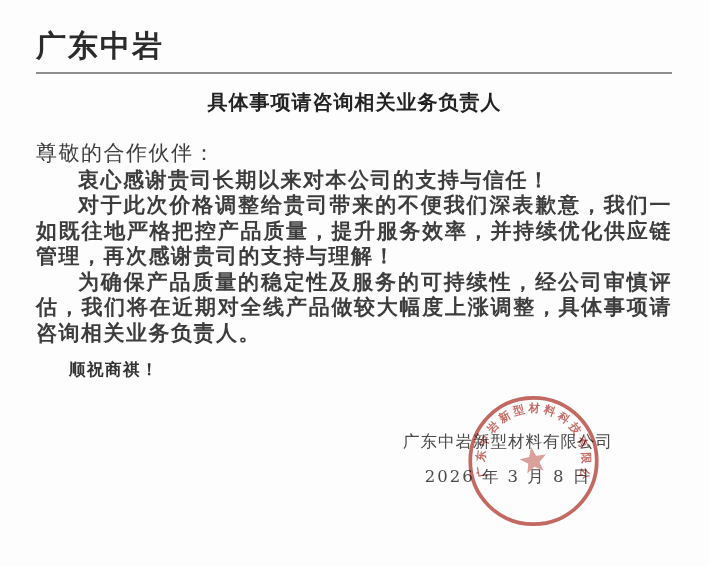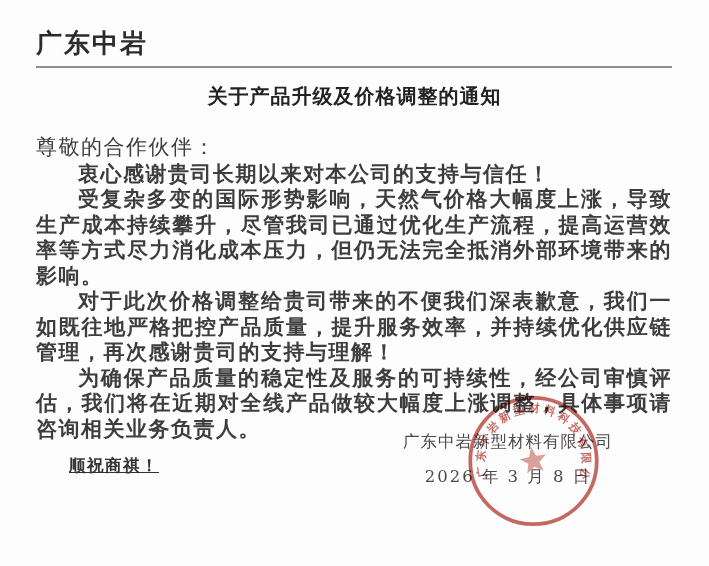--- a/index.html
+++ b/index.html
@@ -10,21 +10,21 @@
     font-family: "DejaVu Serif", "Liberation Serif", serif;
     color: #3a3a3a;
     overflow: hidden;
   }
   .page { position: relative; width: 709px; height: 566px; }
 
   .letterhead { padding: 26px 37px 0 36px; }
   .brand {
     font-family: "Liberation Sans", "DejaVu Sans", sans-serif;
     font-weight: 700;
-    font-size: 26px;
+    font-size: 30px;
     letter-spacing: 2px;
     color: #2b2b2b;
   }
   .head-rule {
     margin-top: 5px;
     border: none;
     border-top: 2px solid #8f8f8f;
   }
 
   .notice-title {
@@ -47,21 +47,20 @@
   }
   .letter-body p.indent { text-indent: 2em; font-weight: bold; }
 
   .closing {
     margin: 14px 37px 0 36px;
     text-indent: 2em;
     font-size: 16.5px;
     font-weight: 700;
     letter-spacing: 1.5px;
     color: #333333;
-    text-decoration: underline;
   }
 
   .signature {
     position: absolute;
     top: 431px;
     right: 96px;
     text-align: center;
     z-index: 1;
   }
   .signature .company {
@@ -92,26 +91,25 @@
 </head>
 <body>
 
 <div class="page">
 
   <div class="letterhead">
     <div class="brand">广东中岩</div>
     <hr class="head-rule">
   </div>
 
-  <div class="notice-title">关于产品升级及价格调整的通知</div>
+  <div class="notice-title">具体事项请咨询相关业务负责人</div>
 
   <div class="letter-body">
     <p>尊敬的合作伙伴：</p>
     <p class="indent">衷心感谢贵司长期以来对本公司的支持与信任！</p>
-    <p class="indent">受复杂多变的国际形势影响，天然气价格大幅度上涨，导致生产成本持续攀升，尽管我司已通过优化生产流程，提高运营效率等方式尽力消化成本压力，但仍无法完全抵消外部环境带来的影响。</p>
     <p class="indent">对于此次价格调整给贵司带来的不便我们深表歉意，我们一如既往地严格把控产品质量，提升服务效率，并持续优化供应链管理，再次感谢贵司的支持与理解！</p>
     <p class="indent">为确保产品质量的稳定性及服务的可持续性，经公司审慎评估，我们将在近期对全线产品做较大幅度上涨调整，具体事项请咨询相关业务负责人。</p>
   </div>
 
   <div class="closing">顺祝商祺！</div>
 
   <div class="signature">
     <div class="company">广东中岩新型材料有限公司</div>
     <div class="date">2026 年 3 月 8 日</div>
   </div>

